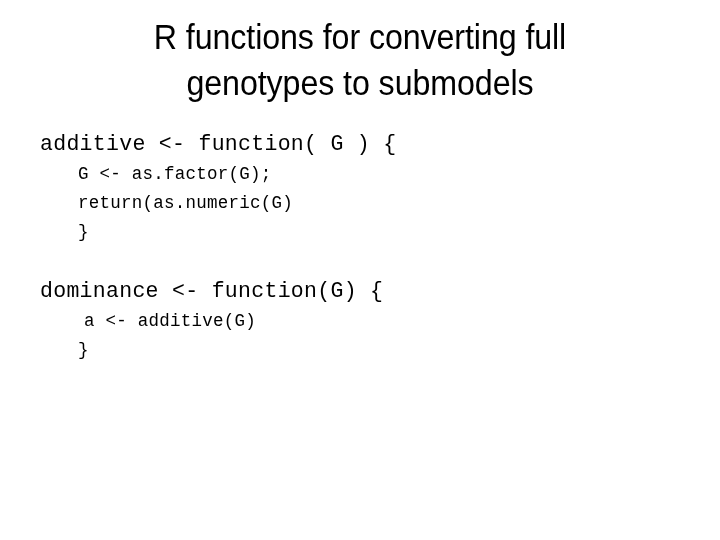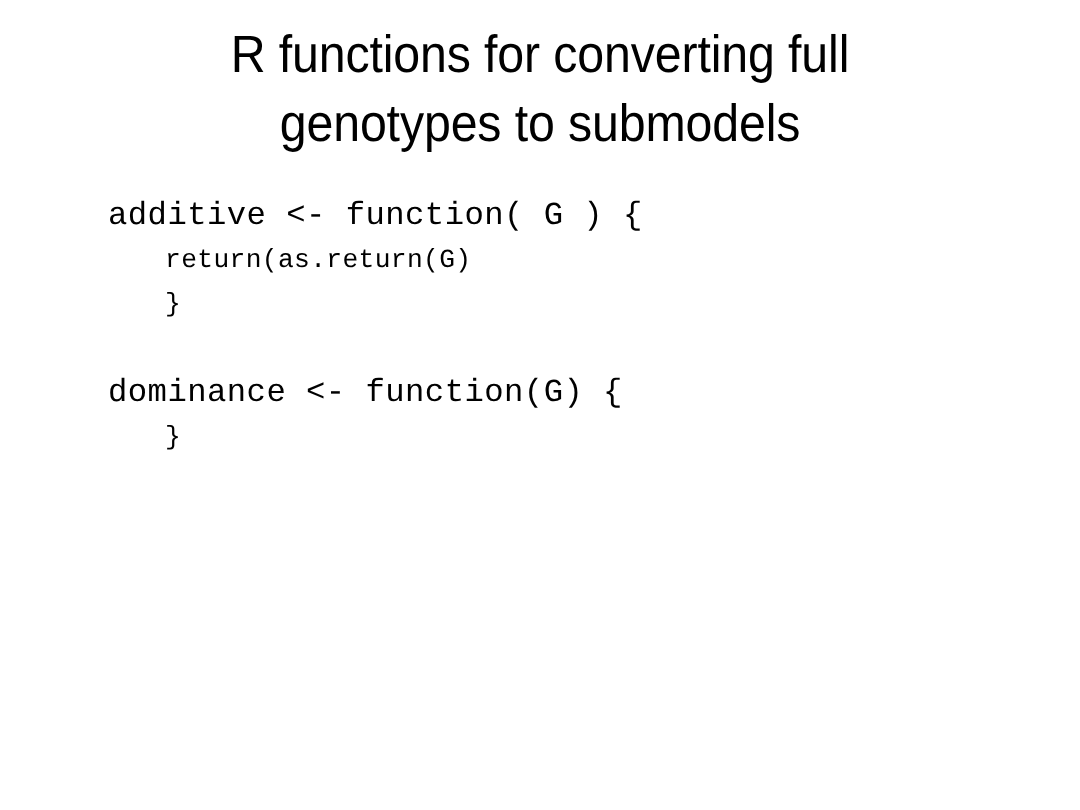--- a/index.html
+++ b/index.html
@@ -49,21 +49,20 @@
     position: absolute;
     left: 40px;
     top: 128px;
     width: 660px;
     font-family: "Liberation Mono", "DejaVu Sans Mono", monospace;
     color: #000000;
   }
 
   .code-block {
     display: block;
-    margin-left: 32px;
   }
   .code-block + .code-block {
     margin-top: 28px;
   }
 
   .code-line {
     display: block;
     white-space: pre;
     color: #000000;
   }
@@ -94,24 +93,26 @@
 
   <div class="slide-title">
     <span class="title-line">R functions for converting full</span>
     <span class="title-line">genotypes to submodels</span>
   </div>
 
   <div class="code-body">
 
     <div class="code-block">
       <span class="code-line level-0">additive &lt;- function( G ) {</span>
-      <span class="code-line level-1">return(as.return(G)</span>
+      <span class="code-line level-1">G &lt;- as.factor(G);</span>
+      <span class="code-line level-1">return(as.numeric(G)</span>
       <span class="code-line level-1">}</span>
     </div>
 
     <div class="code-block">
       <span class="code-line level-0">dominance &lt;- function(G) {</span>
+      <span class="code-line level-1 extra-indent">a &lt;- additive(G)</span>
       <span class="code-line level-1">}</span>
     </div>
 
   </div>
 
 </div>
 
 </body></html>

